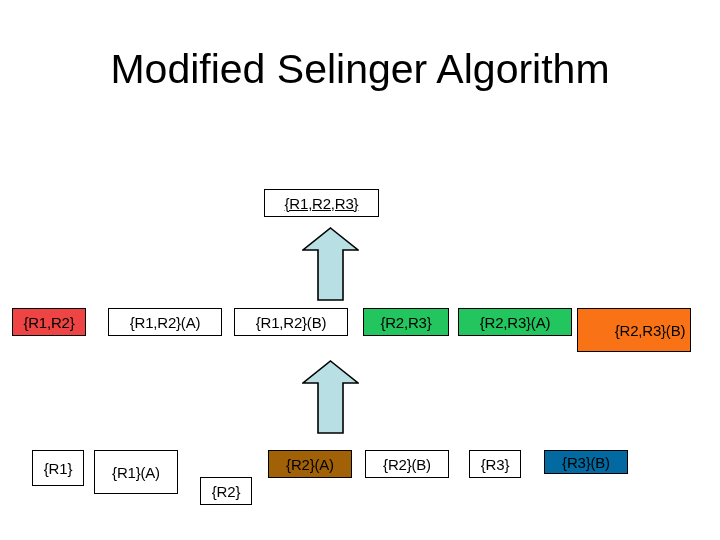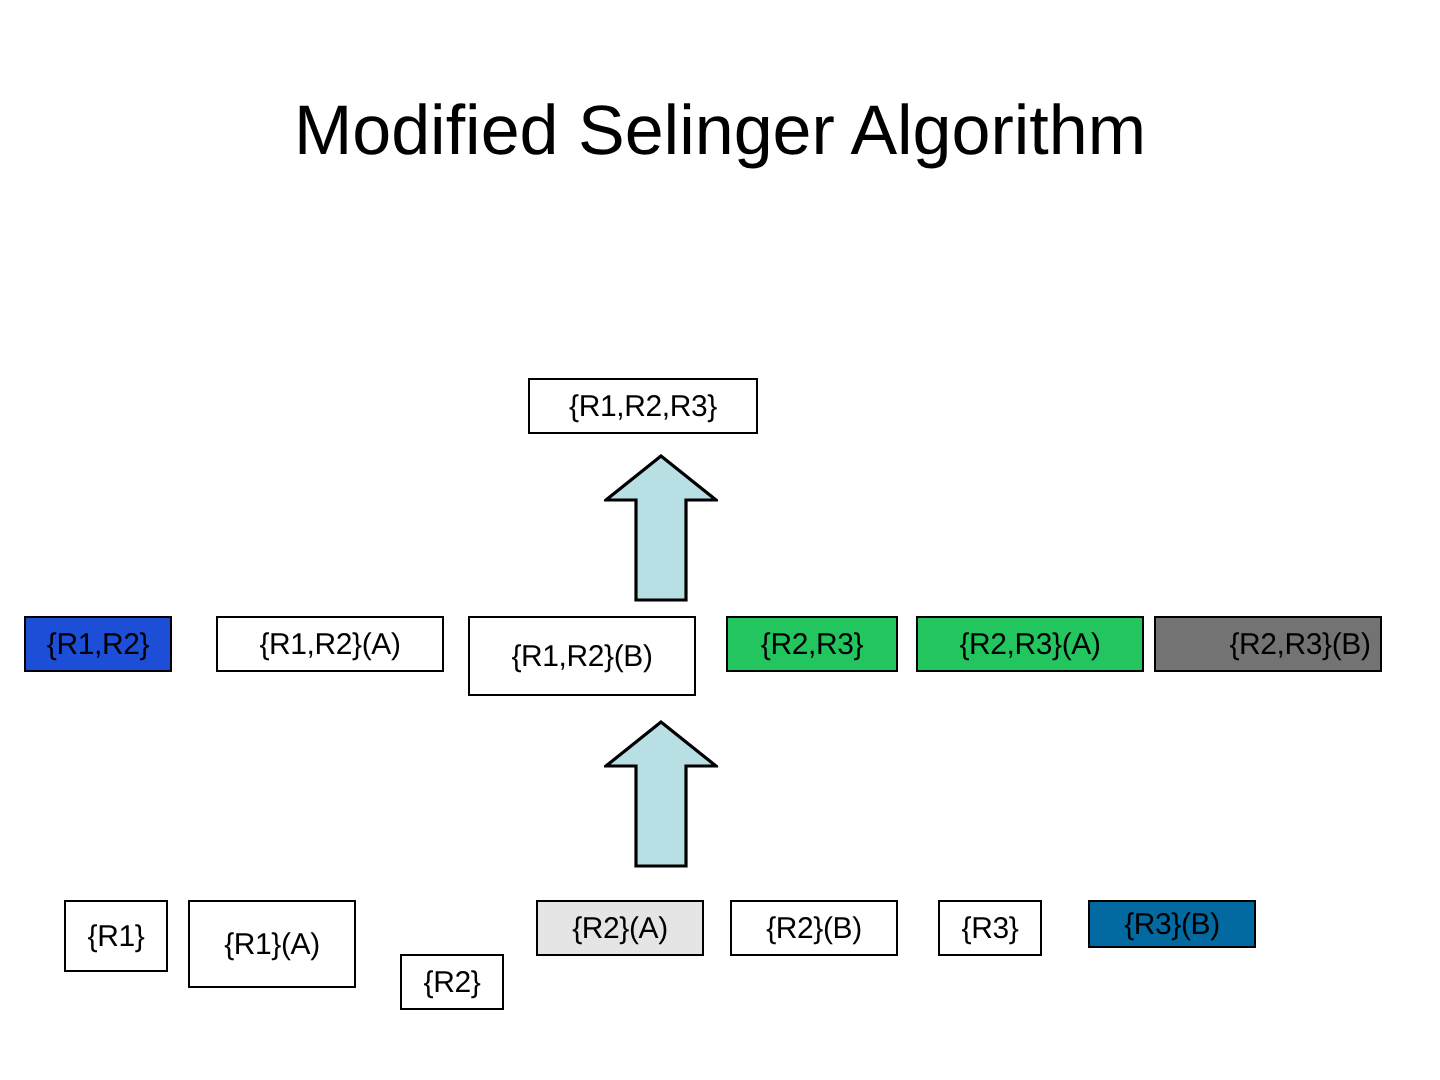--- a/index.html
+++ b/index.html
@@ -24,21 +24,21 @@
     height: 540px;
     background: #ffffff;
   }
 
   .slide-title {
     position: absolute;
     left: 0;
     top: 46px;
     width: 720px;
     text-align: center;
-    font-size: 35px;
+    font-size: 41px;
     font-weight: 400;
     letter-spacing: 0px;
     color: #000000;
     white-space: nowrap;
   }
 
   .node-box {
     position: absolute;
     box-sizing: border-box;
     border: 1px solid #000000;
@@ -61,47 +61,47 @@
   .arrow svg { display: block; }
 </style>
 </head>
 <body>
 
 <div id="slide" style="background: rgb(255, 255, 255);">
 
   <div class="slide-title">Modified Selinger Algorithm</div>
 
   <div>
-    <div class="node-box" style="left: 264px; top: 189px; width: 115px; height: 28px; border-color: rgb(0, 0, 0); background: rgb(255, 255, 255);">{R1,R2,R3}</div>
+    <div class="node-box" style="left: 264px; top: 189px; width: 115px; height: 28px; border-color: rgb(0, 0, 0); background: rgb(255, 255, 255); text-decoration: underline;">{R1,R2,R3}</div>
   </div>
 
   <div class="arrow" style="left: 302px; top: 227px; width: 57px; height: 74px;">
     <svg viewBox="0 0 57 74" width="57" height="74" preserveAspectRatio="none">
       <polygon class="arrow-shape" points="28.5,1 56,23 41,23 41,73 16,73 16,23 1,23" fill="#b8dfe4" stroke="#000000" stroke-width="1.6" stroke-linejoin="miter"></polygon>
     </svg>
   </div>
 
   <div>
-    <div class="node-box" style="left: 12px; top: 308px; width: 74px; height: 28px; border-color: rgb(0, 0, 0); background: #1d4ed8;">{R1,R2}</div>
+    <div class="node-box" style="left: 12px; top: 308px; width: 74px; height: 28px; border-color: rgb(0, 0, 0); background: #ef4444;">{R1,R2}</div>
     <div class="node-box" style="left: 108px; top: 308px; width: 114px; height: 28px; border-color: rgb(0, 0, 0); background: rgb(255, 255, 255);">{R1,R2}(A)</div>
-    <div class="node-box" style="left: 234px; top: 308px; width: 114px; height: 40px; border-color: rgb(0, 0, 0); background: rgb(255, 255, 255);">{R1,R2}(B)</div>
+    <div class="node-box" style="left: 234px; top: 308px; width: 114px; height: 28px; border-color: rgb(0, 0, 0); background: rgb(255, 255, 255);">{R1,R2}(B)</div>
     <div class="node-box" style="left: 363px; top: 308px; width: 86px; height: 28px; border-color: rgb(0, 0, 0); background: #22c55e;">{R2,R3}</div>
     <div class="node-box" style="left: 458px; top: 308px; width: 114px; height: 28px; border-color: rgb(0, 0, 0); background: #22c55e;">{R2,R3}(A)</div>
-    <div class="node-box" style="left: 577px; top: 308px; width: 114px; height: 28px; border-color: rgb(0, 0, 0); background: #737373; padding-left: 32px;">{R2,R3}(B)</div>
+    <div class="node-box" style="left: 577px; top: 308px; width: 114px; height: 44px; border-color: rgb(0, 0, 0); background: #f97316; padding-left: 32px;">{R2,R3}(B)</div>
   </div>
 
   <div class="arrow" style="left: 302px; top: 360px; width: 57px; height: 74px;">
     <svg viewBox="0 0 57 74" width="57" height="74" preserveAspectRatio="none">
       <polygon class="arrow-shape" points="28.5,1 56,23 41,23 41,73 16,73 16,23 1,23" fill="#b8dfe4" stroke="#000000" stroke-width="1.6" stroke-linejoin="miter"></polygon>
     </svg>
   </div>
 
   <div>
     <div class="node-box" style="left: 32px; top: 450px; width: 52px; height: 36px; border-color: rgb(0, 0, 0); background: rgb(255, 255, 255);">{R1}</div>
     <div class="node-box" style="left: 94px; top: 450px; width: 84px; height: 44px; border-color: rgb(0, 0, 0); background: rgb(255, 255, 255);">{R1}(A)</div>
     <div class="node-box" style="left: 200px; top: 450px; width: 52px; height: 28px; border-color: rgb(0, 0, 0); background: rgb(255, 255, 255); margin-top: 27px;">{R2}</div>
-    <div class="node-box" style="left: 268px; top: 450px; width: 84px; height: 28px; border-color: rgb(0, 0, 0); background: #e5e5e5;">{R2}(A)</div>
+    <div class="node-box" style="left: 268px; top: 450px; width: 84px; height: 28px; border-color: rgb(0, 0, 0); background: #a16207;">{R2}(A)</div>
     <div class="node-box" style="left: 365px; top: 450px; width: 84px; height: 28px; border-color: rgb(0, 0, 0); background: rgb(255, 255, 255);">{R2}(B)</div>
     <div class="node-box" style="left: 469px; top: 450px; width: 52px; height: 28px; border-color: rgb(0, 0, 0); background: rgb(255, 255, 255);">{R3}</div>
     <div class="node-box" style="left: 544px; top: 450px; width: 84px; height: 24px; border-color: rgb(0, 0, 0); background: #0369a1;">{R3}(B)</div>
   </div>
 
 </div>
 
 </body></html>

